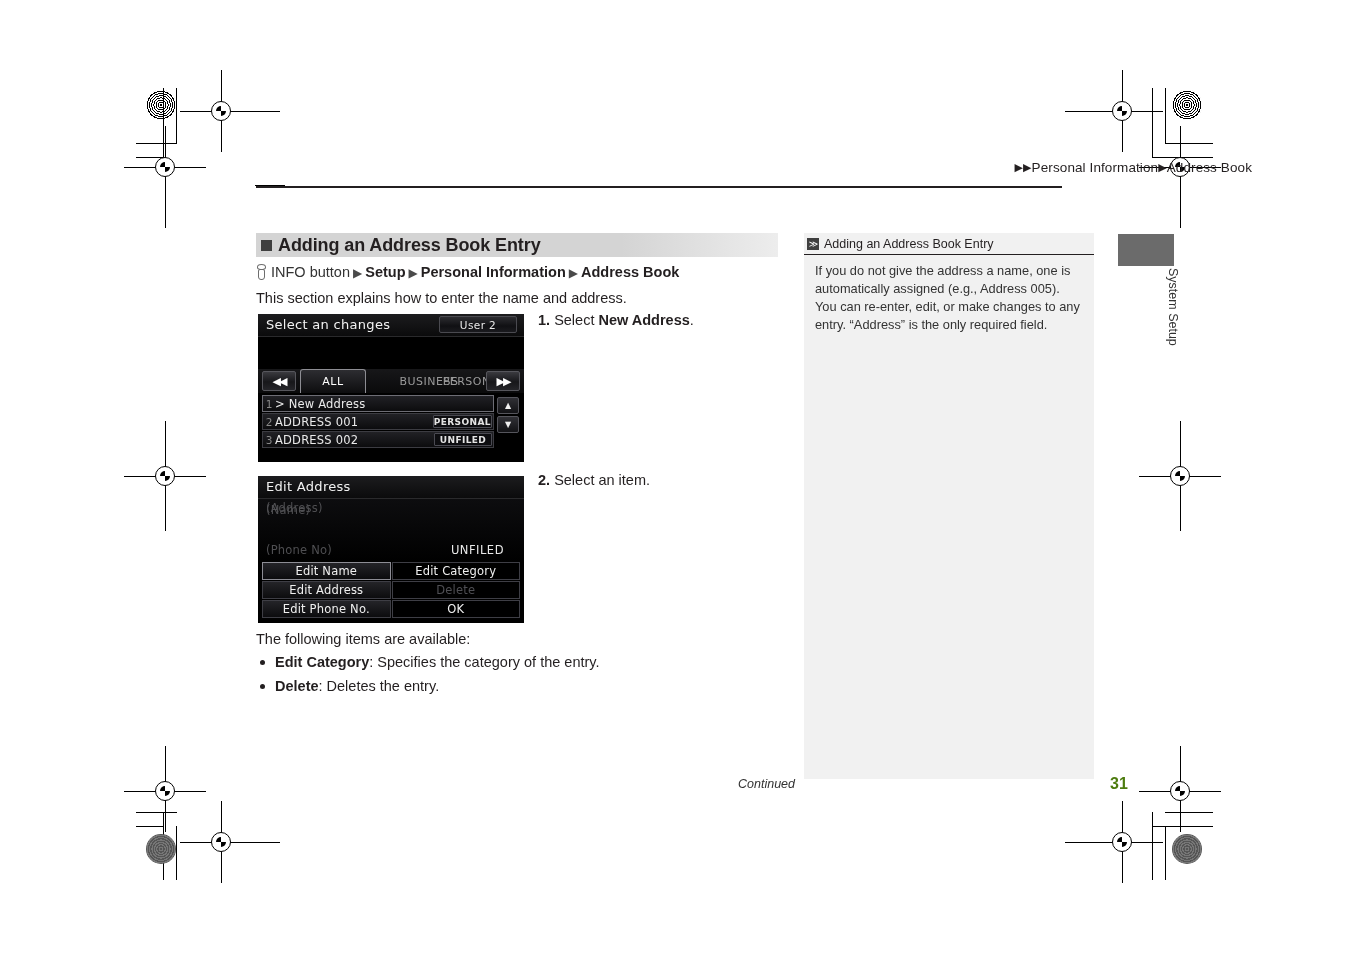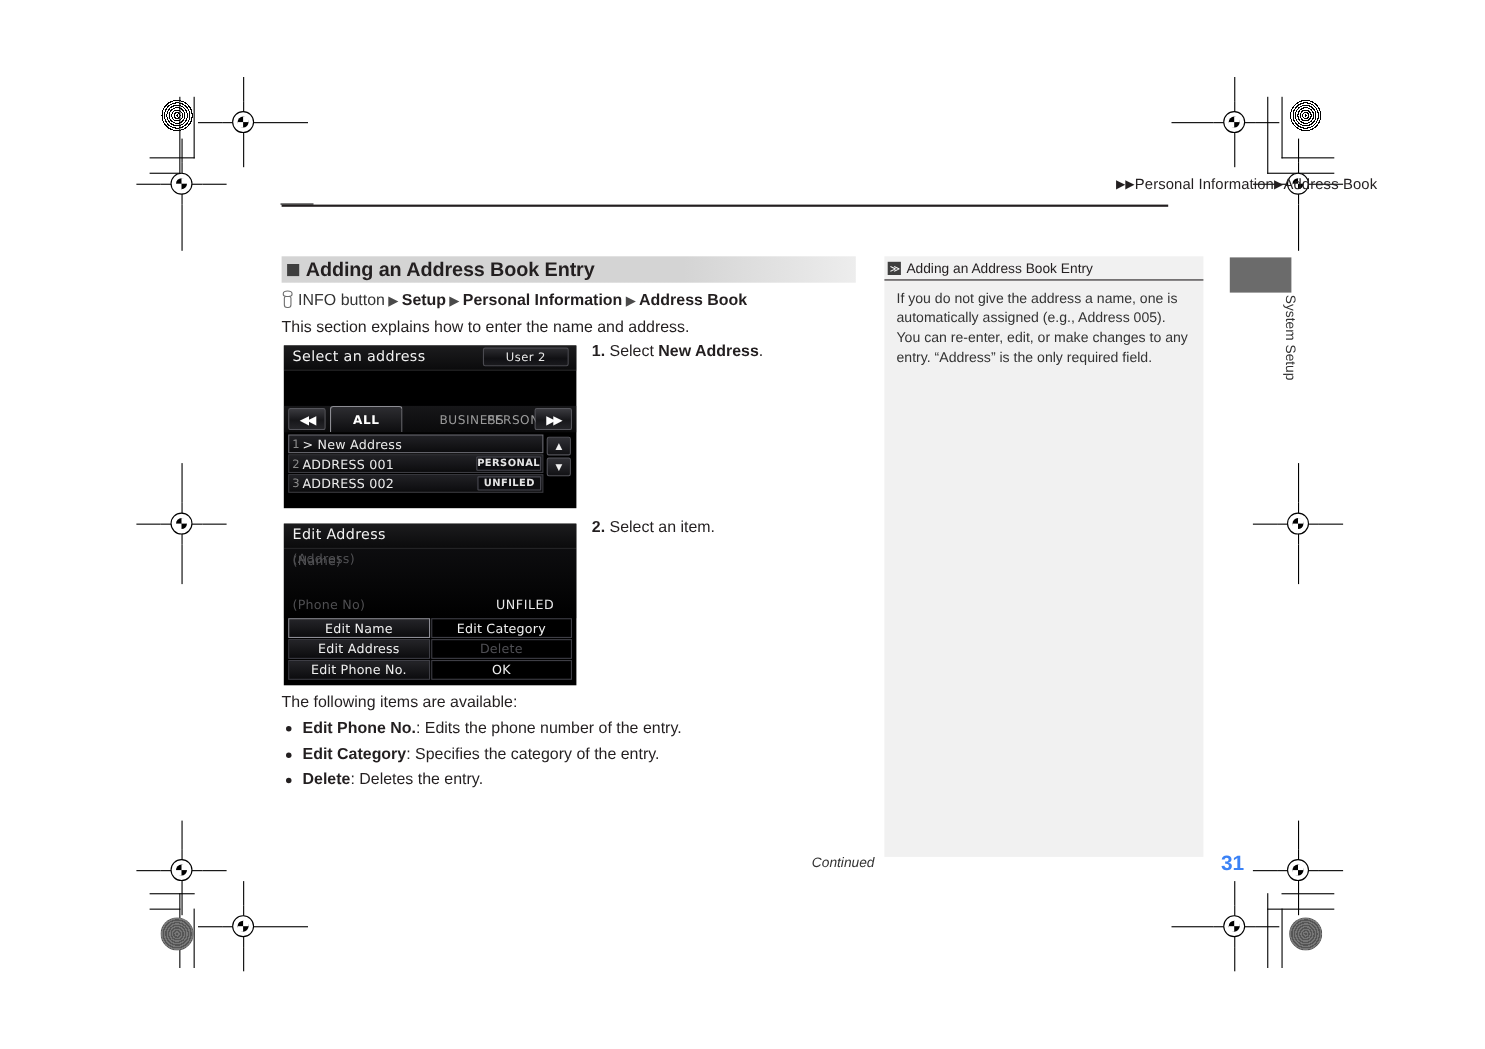--- a/index.html
+++ b/index.html
@@ -118,21 +118,21 @@
   .tabrow .arrowbtn.left { left:4px; }
   .tabrow .arrowbtn.right { right:4px; }
   .tabrow .tab {
     position:absolute; top:0; height:24px;
     display:flex; align-items:center; justify-content:center;
     font-size:11px; letter-spacing:0.5px; color:#9a9a9a;
   }
   .tabrow .tab.active {
     background:linear-gradient(to bottom,#2d2d31 0%, #0d0d0f 100%);
     border:1px solid #8d8d93; border-bottom:none; border-radius:3px 3px 0 0;
-    color:#ffffff; font-weight:700;
+    color:#ffffff; font-weight:400;
   }
 
   
   .listwrap { position:absolute; left:4px; top:81px; width:232px; }
   .lrow {
     height:17px; margin-bottom:1px;
     background:linear-gradient(to bottom,#212125 0%, #0c0c0e 100%);
     border:1px solid #3c3c42;
     display:flex; align-items:center; position:relative;
   }
@@ -211,21 +211,21 @@
 
   
   #sidetab { position:absolute; left:1118px; top:234px; width:56px; height:32px; background:#6b6b6b; }
   #sidetab-label {
     position:absolute; left:1112px; top:268px; width:68px;
     font-size:12.5px; color:#333;
     writing-mode:vertical-rl; text-orientation:mixed;
   }
 
   #continued { position:absolute; left:722px; top:777px; font-size:12.5px; font-style:italic; color:#333;margin-left:16px; }
-  #pageno { position:absolute; left:1110px; top:775px; font-size:19px; font-weight:600; color:#3b82f6; }
+  #pageno { position:absolute; left:1110px; top:775px; font-size:16px; font-weight:600; color:#4d7c0f; }
 </style>
 </head>
 <body>
 
 <div>
 
   <div class="halftone" style="left:146px; top:90px;"></div>
   <div class="cropline" style="left:163px; top:88px; width:1px; height:70px;"></div>
   <div class="cropline" style="left:176px; top:88px; width:1px; height:56px;"></div>
   <div class="cropline" style="left:136px; top:143px; width:41px; height:1px;"></div>
@@ -379,21 +379,21 @@
   <span class="sq"></span>
   <span class="tt">Adding an Address Book Entry</span>
 </div>
 
 <div id="nav-path"><span class="infoicon"><span class="cap"></span><span class="body"></span></span><span class="lbl">INFO button</span><span class="tri">▶</span><b>Setup</b><span class="tri">▶</span><b>Personal Information</b><span class="tri">▶</span><b>Address Book</b></div>
 
 <div id="intro">This section explains how to enter the name and address.</div>
 
 <div class="device" id="device1">
   <div class="d-title">
-    <span class="txt">Select an address</span>
+    <span class="txt">Select an changes</span>
     <div class="userbtn">User 2</div>
   </div>
   <div class="tabrow">
     <div class="arrowbtn left">◀◀</div>
     <div class="tab active" style="left:42px; width:66px;">ALL</div>
     <div class="tab" style="left:92px; width:72px;margin-left:43px;">BUSINESS</div>
     <div class="tab" style="left:180px; width:72px;">PERSONAL</div>
     <div class="arrowbtn right">▶▶</div>
   </div>
   <div class="listwrap">
@@ -444,21 +444,20 @@
       <div class="bt plain">OK</div>
     </div>
   </div>
 </div>
 
 <div class="step" id="step2"><span class="n">2.</span> <span>Select an item.</span></div>
 
 <div id="bullets">
   <div class="lead">The following items are available:</div>
   <ul>
-    <li><b>Edit Phone No.</b><span>: Edits the phone number of the entry.</span></li>
     <li><b>Edit Category</b><span>: Specifies the category of the entry.</span></li>
     <li><b>Delete</b><span>: Deletes the entry.</span></li>
   </ul>
 </div>
 
 <div id="note">
   <div class="nhead">
     <span class="chev">≫</span>
     <span class="ntxt">Adding an Address Book Entry</span>
   </div>

